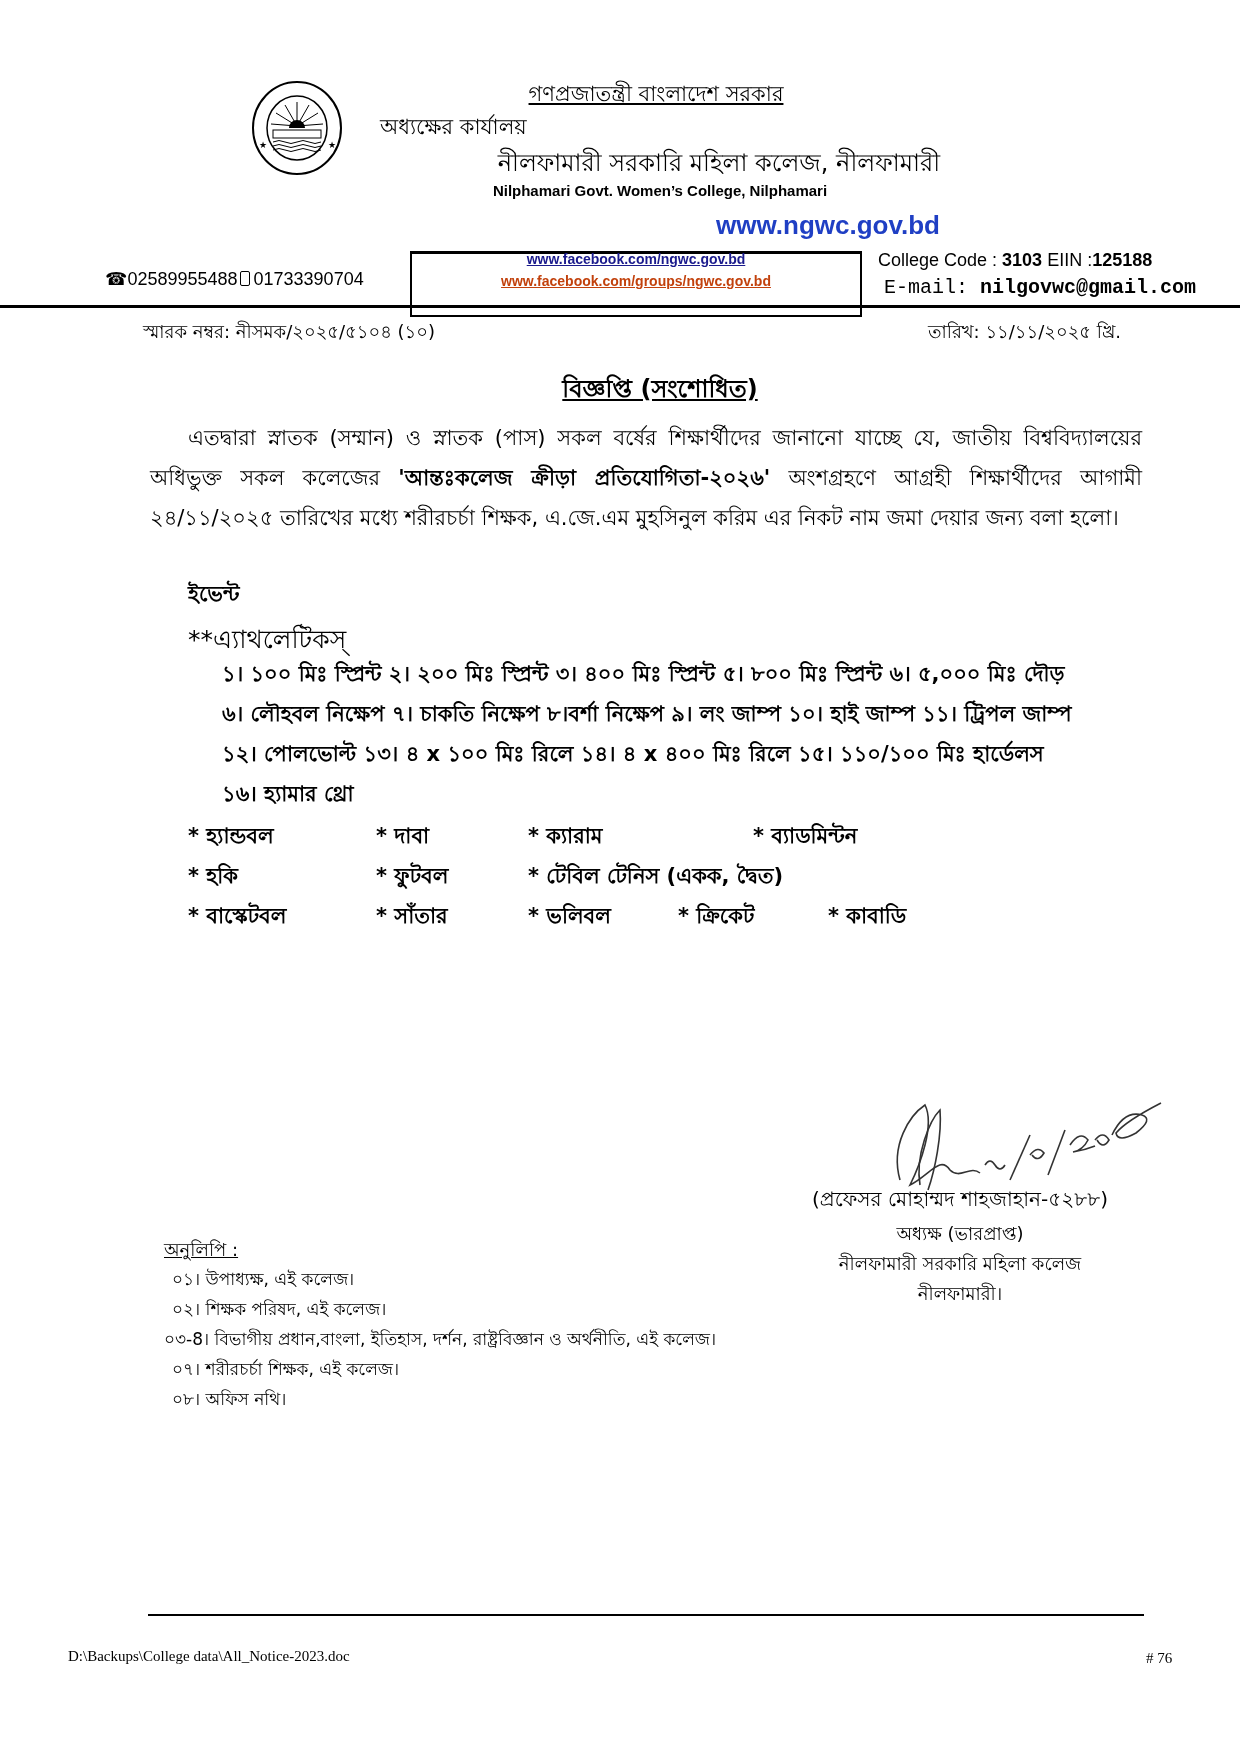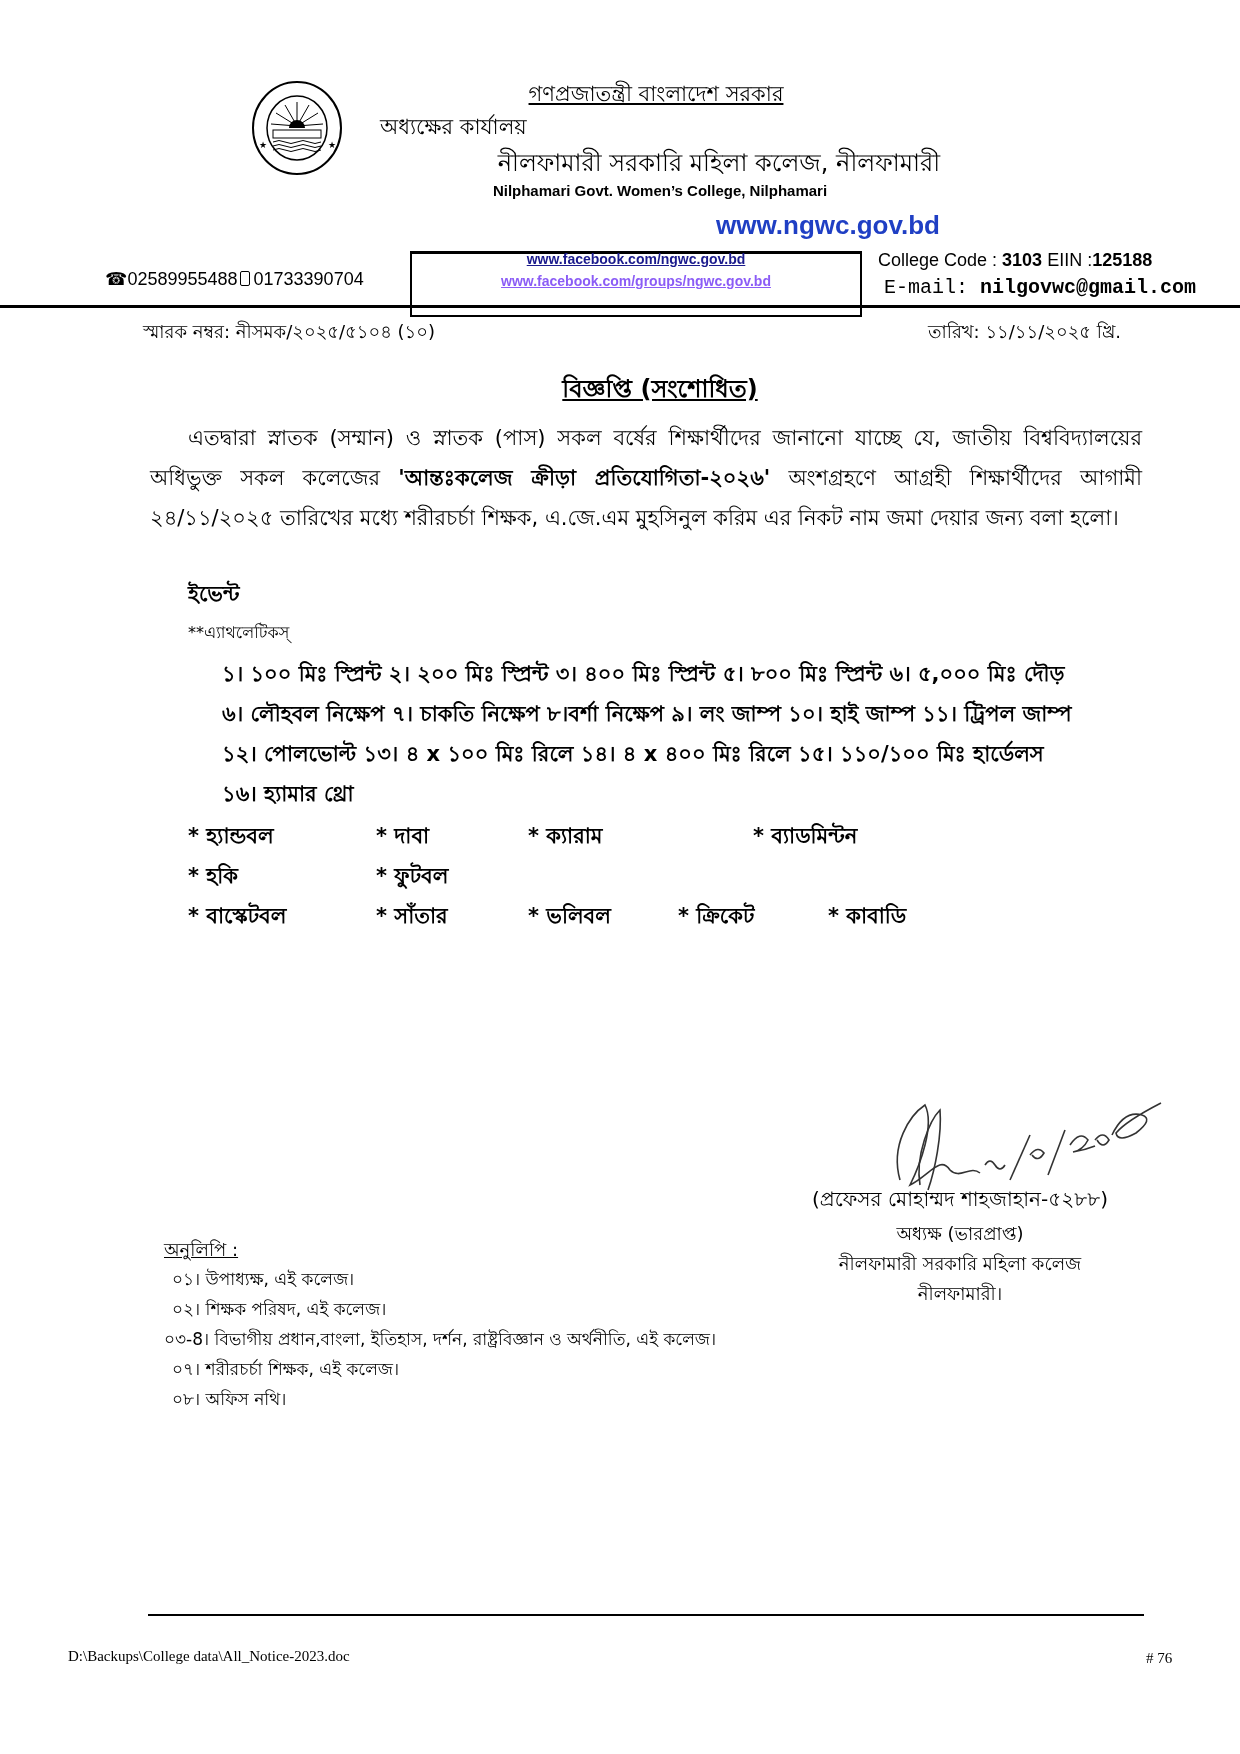--- a/index.html
+++ b/index.html
@@ -7,33 +7,33 @@
            font-family: "DejaVu Sans", sans-serif; color: #000; }
     .abs { position: absolute; }
     .seal { left: 251px; top: 80px; width: 92px; height: 96px; }
     .hdr1 { left: 376px; width: 560px; top: 78px; text-align: center; font-size: 21px; text-decoration: underline; }
     .hdr2 { left: 380px; width: 560px; top: 111px; text-align: left; font-size: 21px; }
     .hdr3 { left: 380px; width: 560px; top: 144px; text-align: right; font-size: 24px; }
     .hdr4 { left: 380px; width: 560px; top: 182px; text-align: center; font-size: 15px; font-weight: bold; font-family: "Liberation Sans", sans-serif; }
     .web  { left: 380px; width: 560px; top: 210px; text-align: right; font-size: 26px; font-weight: bold; color: #1f3fc4; font-family: "Liberation Sans", sans-serif; }
     .fbbox { left: 410px; top: 251px; width: 452px; height: 66px; border: 2px solid #000; border-top-width: 3px; box-sizing: border-box; }
     .fb1 { left: 410px; width: 452px; top: 251px; text-align: center; font-size: 14px; font-weight: bold; color: #1a1a8c; text-decoration: underline; font-family: "Liberation Sans", sans-serif; }
-    .fb2 { left: 410px; width: 452px; top: 273px; text-align: center; font-size: 14px; font-weight: bold; color: #8b5cf6; text-decoration: underline; font-family: "Liberation Sans", sans-serif; }
+    .fb2 { left: 410px; width: 452px; top: 273px; text-align: center; font-size: 14px; font-weight: bold; color: #c2410c; text-decoration: underline; font-family: "Liberation Sans", sans-serif; }
     .phone { left: 105px; top: 268px; font-size: 18px; font-family: "Liberation Sans", sans-serif; }
     .code { left: 878px; top: 250px; font-size: 18px; font-family: "Liberation Sans", sans-serif; }
     .email { left: 884px; top: 276px; font-size: 20px; font-family: Liberation Mono, monospace; }
     .hline { left: 0; top: 305px; width: 1240px; height: 3px; background: #000; }
     .memo { left: 143px; top: 318px; font-size: 18px; }
     .date { left: 928px; top: 318px; font-size: 18px; }
     .title { left: 380px; width: 560px; top: 370px; text-align: center; font-size: 24px; font-weight: bold; text-decoration: underline; }
     .para { left: 150px; width: 992px; top: 418px; font-size: 21px; line-height: 40px; text-align: justify; }
     .para .bold { font-weight: bold; }
     .para .indent { display: inline-block; width: 38px; }
     .event-h { left: 188px; top: 578px; font-size: 21px; font-weight: bold; }
-    .ath-h { left: 188px; top: 620px; font-size: 16px; }
+    .ath-h { left: 188px; top: 620px; font-size: 25px; }
     .ath-line { left: 222px; font-size: 21px; font-weight: bold; white-space: nowrap; }
     .games { left: 188px; top: 820px; width: 860px; }
     .grow { position: absolute; left: 0; font-size: 21px; font-weight: bold; height: 40px; width: 860px; }
     .grow span { position: absolute; white-space: nowrap; }
     .sig { left: 880px; top: 1085px; width: 300px; height: 120px; }
     .signame { left: 790px; width: 340px; top: 1184px; text-align: center; font-size: 20px; }
     .sigdes1 { left: 790px; width: 340px; top: 1220px; text-align: center; font-size: 18px; }
     .sigdes2 { left: 790px; width: 340px; top: 1250px; text-align: center; font-size: 18px; }
     .sigdes3 { left: 790px; width: 340px; top: 1280px; text-align: center; font-size: 18px; }
     .cc-h { left: 164px; top: 1236px; font-size: 18px; text-decoration: underline; }
@@ -106,20 +106,21 @@
 <div class="abs games">
   <div class="grow" style="top:0">
     <span style="left:0">* হ্যান্ডবল</span>
     <span style="left:188px">* দাবা</span>
     <span style="left:340px">* ক্যারাম</span>
     <span style="left:565px">* ব্যাডমিন্টন</span>
   </div>
   <div class="grow" style="top:40px">
     <span style="left:0">* হকি</span>
     <span style="left:188px">* ফুটবল</span>
+    <span style="left:340px">* টেবিল টেনিস  (একক, দ্বৈত)</span>
   </div>
   <div class="grow" style="top:80px">
     <span style="left:0">* বাস্কেটবল</span>
     <span style="left:188px">* সাঁতার</span>
     <span style="left:340px">* ভলিবল</span>
     <span style="left:490px">* ক্রিকেট</span>
     <span style="left:640px">* কাবাডি</span>
   </div>
 </div>
 

